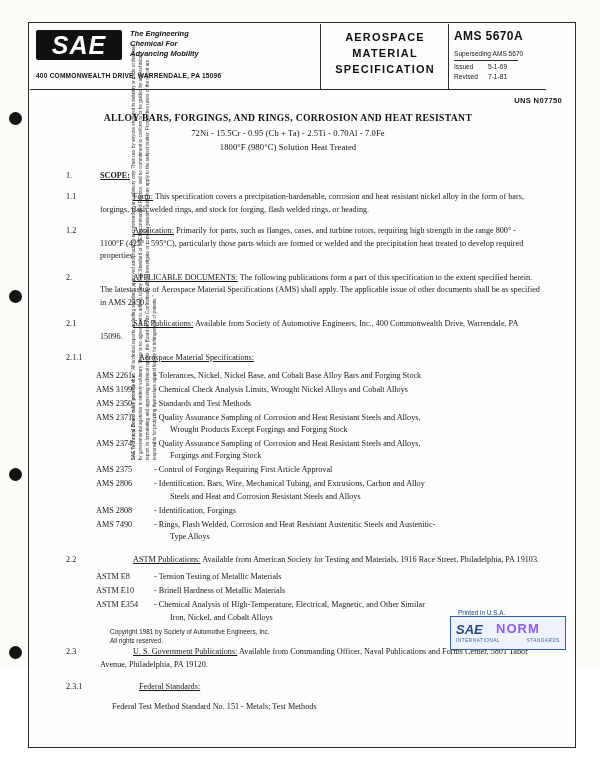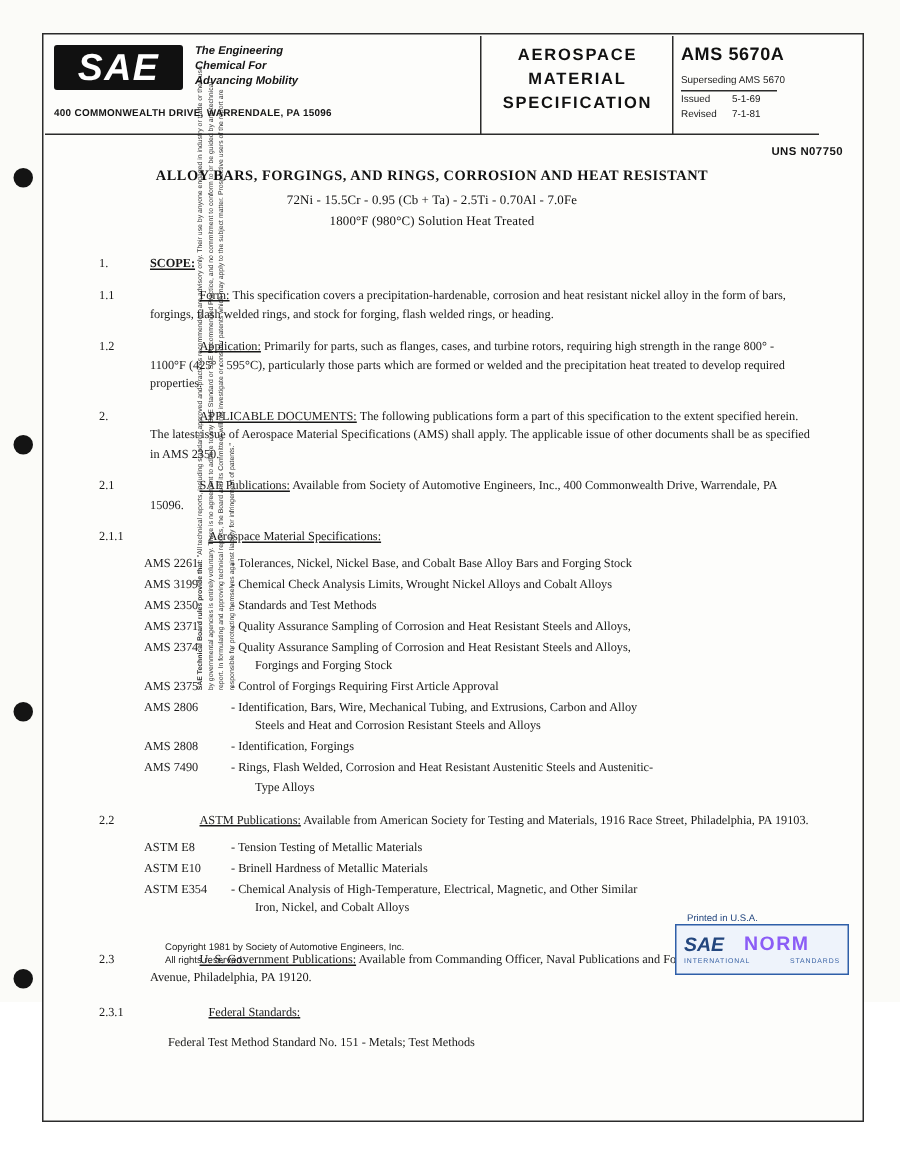--- a/index.html
+++ b/index.html
@@ -381,21 +381,21 @@
       <div class="txt"><span class="u">SAE Publications:</span> <span>Available from Society of Automotive Engineers, Inc., 400 Commonwealth Drive, Warrendale, PA 15096.</span></div>
     </div>
 
     <div class="sec">
       <span class="num deep">2.1.1</span>
       <div class="txt deep"><span class="u">Aerospace Material Specifications:</span></div>
       <div class="listblock">
         <div class="row"><span class="code">AMS 2261</span><span>- Tolerances, Nickel, Nickel Base, and Cobalt Base Alloy Bars and Forging Stock</span></div>
         <div class="row"><span class="code">AMS 3199</span><span>- Chemical Check Analysis Limits, Wrought Nickel Alloys and Cobalt Alloys</span></div>
         <div class="row"><span class="code">AMS 2350</span><span>- Standards and Test Methods</span></div>
-        <div class="row"><span class="code">AMS 2371</span><span>- Quality Assurance Sampling of Corrosion and Heat Resistant Steels and Alloys,</span></div>
+        <div class="row"><span class="code">AMS 2371</span><span>- Quality Assurance Sampling of Corrosion and Heat Resistant Steels and Alloys,</span><div class="cont">Wrought Products Except Forgings and Forging Stock</div></div>
         <div class="row"><span class="code">AMS 2374</span><span>- Quality Assurance Sampling of Corrosion and Heat Resistant Steels and Alloys,</span><div class="cont">Forgings and Forging Stock</div></div>
         <div class="row"><span class="code">AMS 2375</span><span>- Control of Forgings Requiring First Article Approval</span></div>
         <div class="row"><span class="code">AMS 2806</span><span>- Identification, Bars, Wire, Mechanical Tubing, and Extrusions, Carbon and Alloy</span><div class="cont">Steels and Heat and Corrosion Resistant Steels and Alloys</div></div>
         <div class="row"><span class="code">AMS 2808</span><span>- Identification, Forgings</span></div>
         <div class="row"><span class="code">AMS 7490</span><span>- Rings, Flash Welded, Corrosion and Heat Resistant Austenitic Steels and Austenitic-</span><div class="cont">Type Alloys</div></div>
       </div>
     </div>
 
     <div class="sec" style="margin-top:10px;">
       <span class="num">2.2</span>

